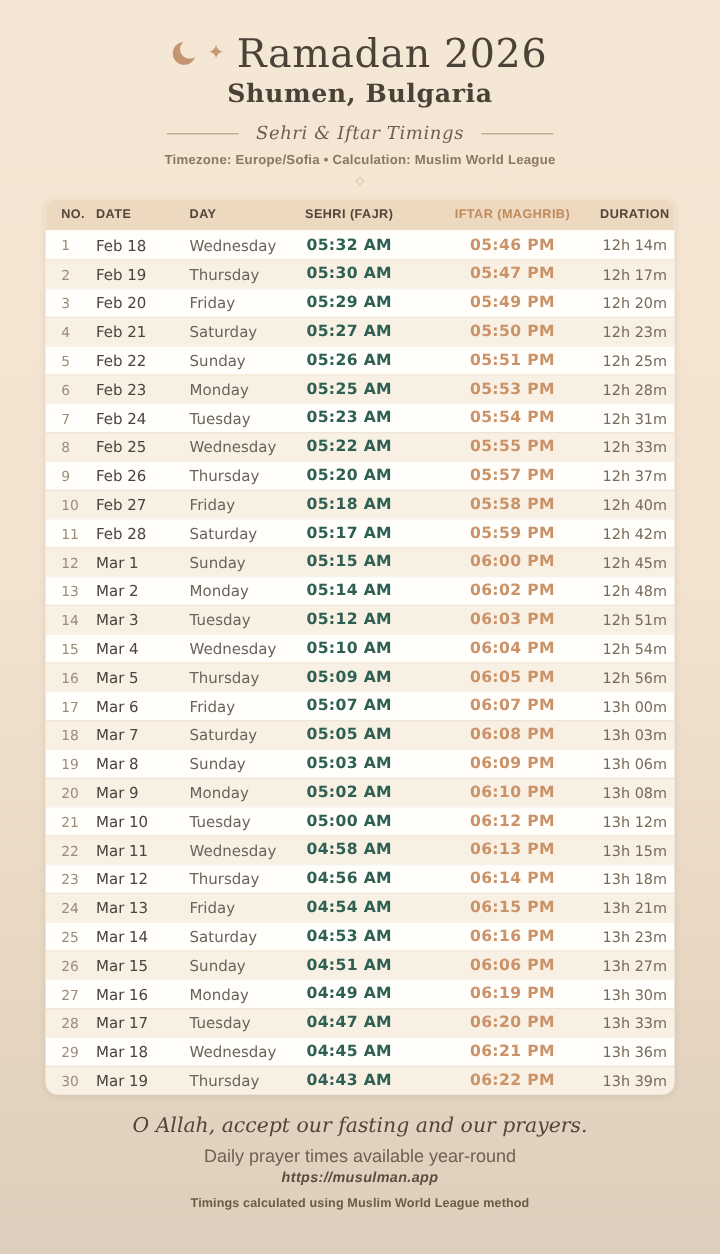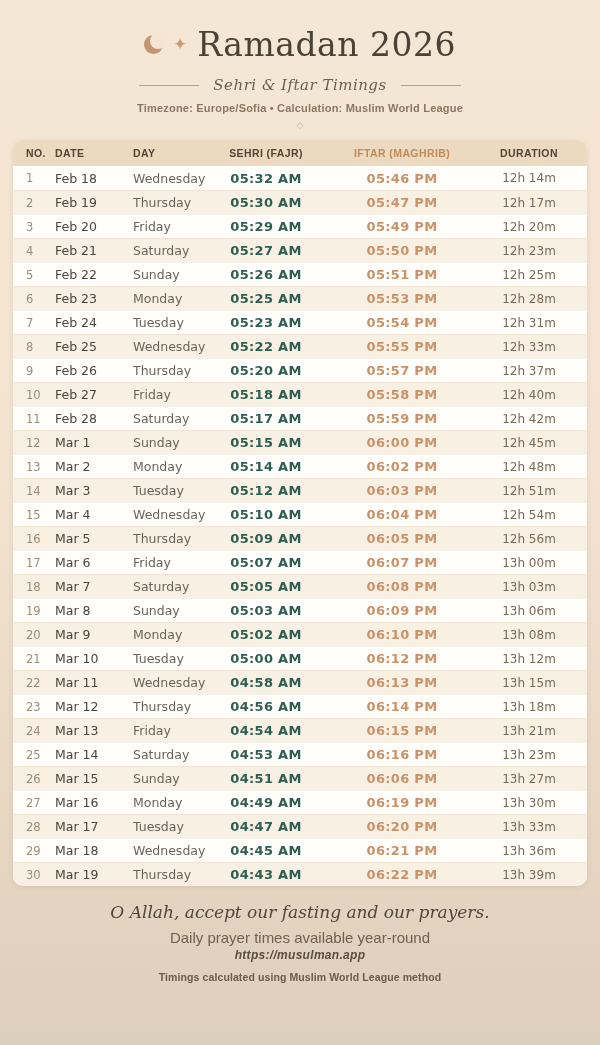--- a/index.html
+++ b/index.html
@@ -41,21 +41,21 @@
   }
   .meta-line {
     text-align: center; margin-top: 8px;
     font-family: "Liberation Sans", sans-serif;
     font-size: 11px; font-weight: 700; color: #8a7763; letter-spacing: 0.2px;
   }
   .diamond-icon { text-align: center; margin-top: 6px; font-size: 9px; color: #c9b294; }
 
   
   .card {
-    width: 574px; margin: 10px auto 16px auto;
+    width: 524px; margin: 10px auto 16px auto;
     background: #fffefb; border-radius: 10px; overflow: hidden;
     box-shadow: 0 1px 5px rgba(90, 70, 40, 0.12);
   }
   .grid-row {
     display: grid;
     grid-template-columns: 40px 80px 66px 134px 138px 1fr;
     align-items: center;
   }
   .thead {
     background: #ecd9bf; height: 26px;
@@ -124,20 +124,21 @@
 <div class="page">
 
   <div class="title-row">
     <span class="crescent-icon">
       <span class="crescent-star">✦</span>
     </span>
     <span class="sparkle-icon">✦</span>
     <h1 class="page-title">Ramadan 2026</h1>
   </div>
 
+  <div class="location">Shumen, Bulgaria</div>
 
   <div class="section-divider">
     <span class="divider-line"></span>
     <span class="section-title">Sehri &amp; Iftar Timings</span>
     <span class="divider-line"></span>
   </div>
 
   <div class="meta-line">Timezone: Europe/Sofia • Calculation: Muslim World League</div>
 
   <div class="diamond-icon">◇</div>

